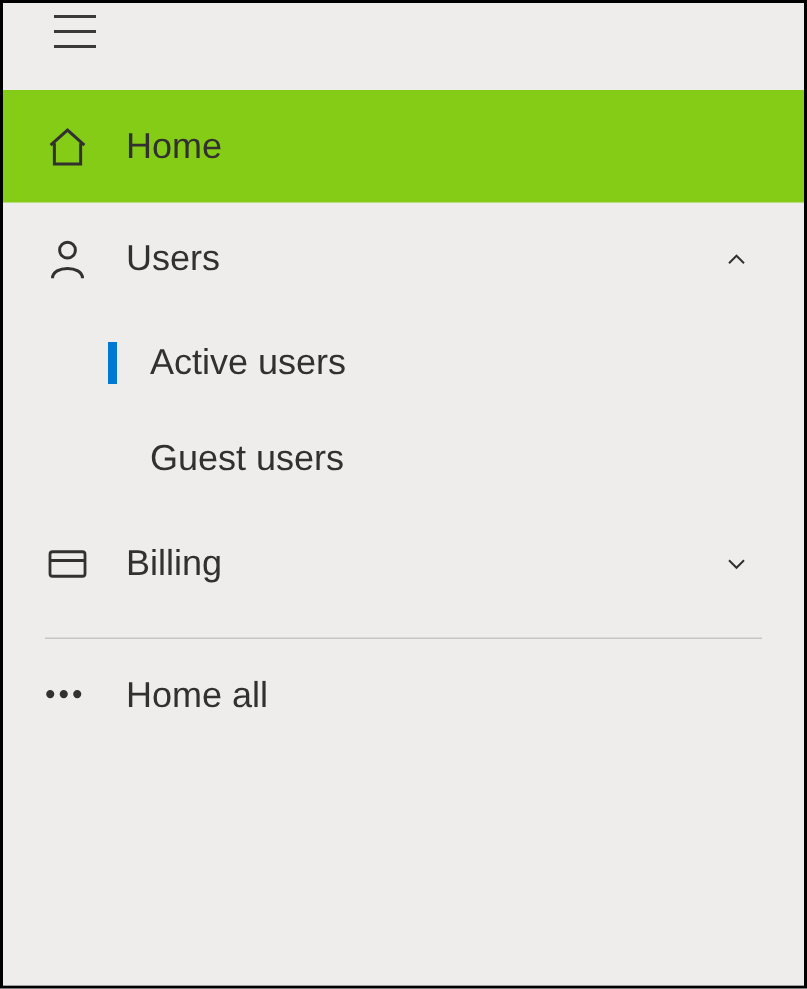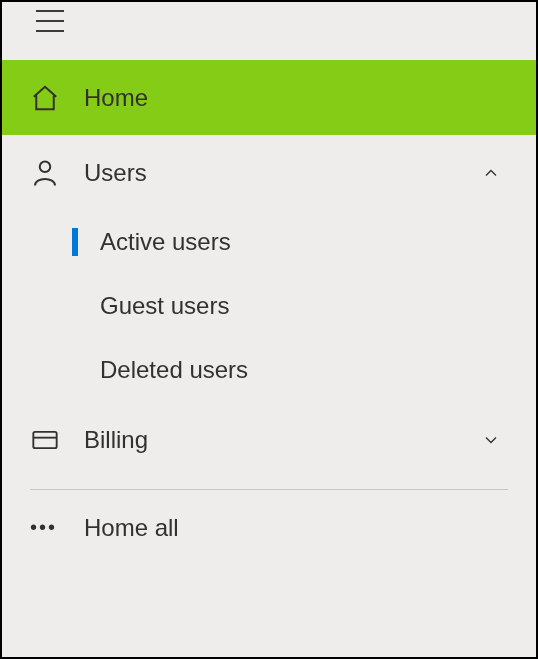--- a/index.html
+++ b/index.html
@@ -135,24 +135,20 @@
 
   <div class="subnav">
     <div class="sub-item active">
       <span class="marker"></span>
       <span class="sub-label">Active users</span>
     </div>
     <div class="sub-item">
 
       <span class="sub-label">Guest users</span>
     </div>
-    <div class="sub-item">
-
-      <span class="sub-label">Deleted users</span>
-    </div>
   </div>
 
 
   <div class="nav-item">
     <span class="nav-icon">
       <svg width="30" height="28" viewBox="0 0 24 24">
           <rect x="2" y="5" width="20" height="14" rx="1.5"></rect>
           <line x1="2" y1="10" x2="22" y2="10"></line>
         </svg>
     </span>

